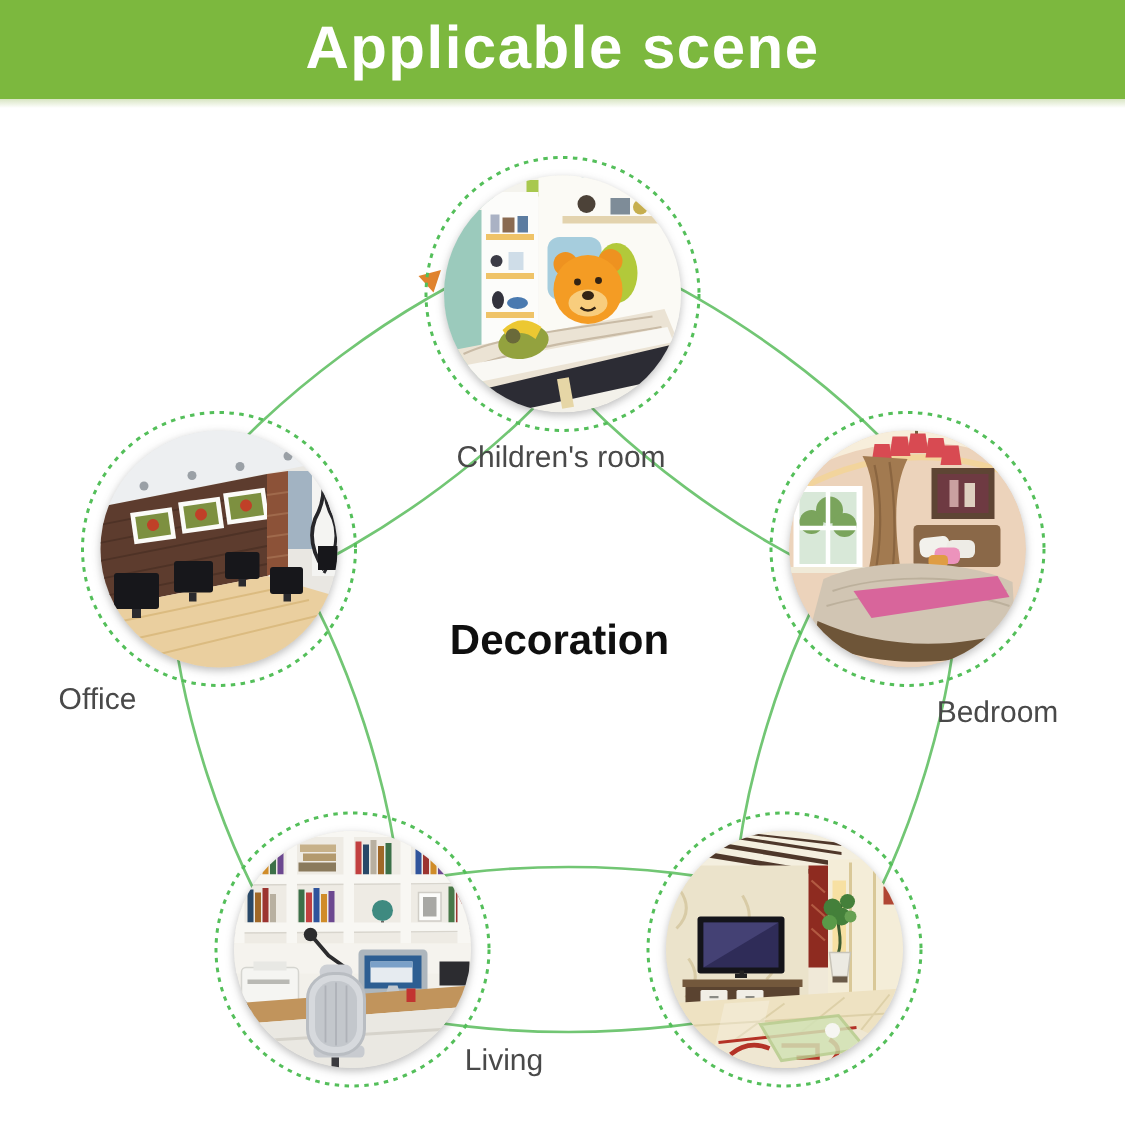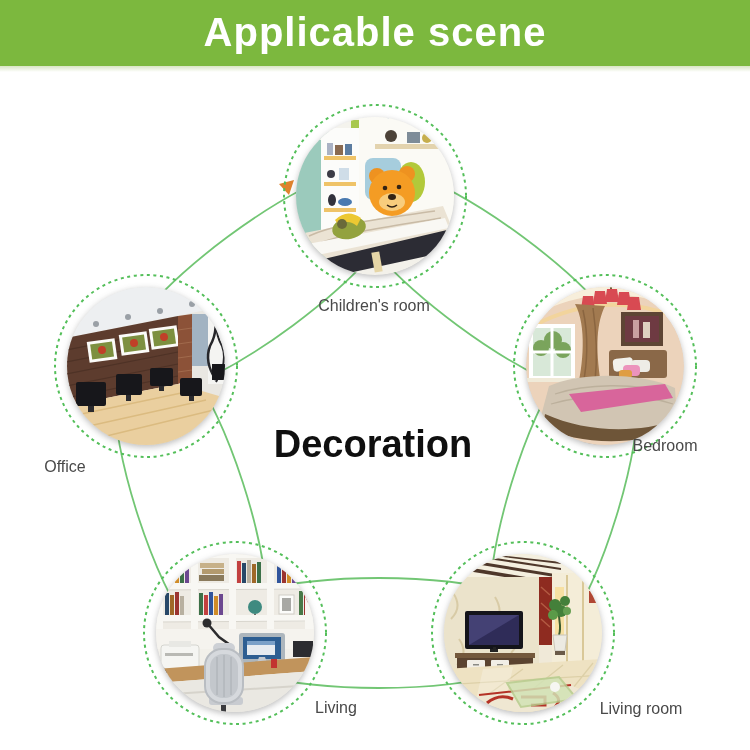--- a/index.html
+++ b/index.html
@@ -14,23 +14,23 @@
   
   #connectors{position:absolute;left:0;top:0;z-index:1;}
   #connectors ellipse{fill:none;stroke:#72c674;stroke-width:1.8;}
   
   .node{position:absolute;width:190px;height:190px;z-index:2;}
   .node svg{display:block;}
   .dashring{fill:none;stroke:#54bf5a;stroke-width:2;stroke-dasharray:3 3.6;}
   .photo-g{filter:drop-shadow(0 2px 3px rgba(40,40,40,.30));}
   
   .scene-label{position:absolute;z-index:3;transform:translate(-50%,-50%);
-               font-size:16px;color:#494949;white-space:nowrap;}
+               font-size:20px;color:#494949;white-space:nowrap;}
   #center-title{position:absolute;z-index:3;transform:translate(-50%,-50%);
-                left:373px;top:444px;font-size:38px;font-weight:bold;color:#0f0f0f;
+                left:373px;top:427px;font-size:28px;font-weight:bold;color:#0f0f0f;
                 white-space:nowrap;}
 </style>
 </head>
 <body>
 
 <div id="stage">
 
   <div id="hdr">
     <div class="t">Applicable scene</div>
   </div>
@@ -359,19 +359,18 @@
           <circle cx="112" cy="134" r="5" fill="#f6f6f2"></circle>
         </g>
       </g>
         </g>
       <circle class="dashring" cx="95" cy="95" r="91"></circle>
     </svg>
   </div>
 
   <div class="scene-label" style="left:374px;top:306px">Children's room</div>
   <div class="scene-label" style="left:65px;top:467px">Office</div>
-  <div class="scene-label" style="left:665px;top:446px">Bedroom</div>
+  <div class="scene-label" style="left:665px;top:476px">Bedroom</div>
   <div class="scene-label" style="left:336px;top:708px">Living</div>
-  <div class="scene-label" style="left:641px;top:709px">Living room</div>
 
   <div id="center-title">Decoration</div>
 
 </div>
 
 </body></html>

